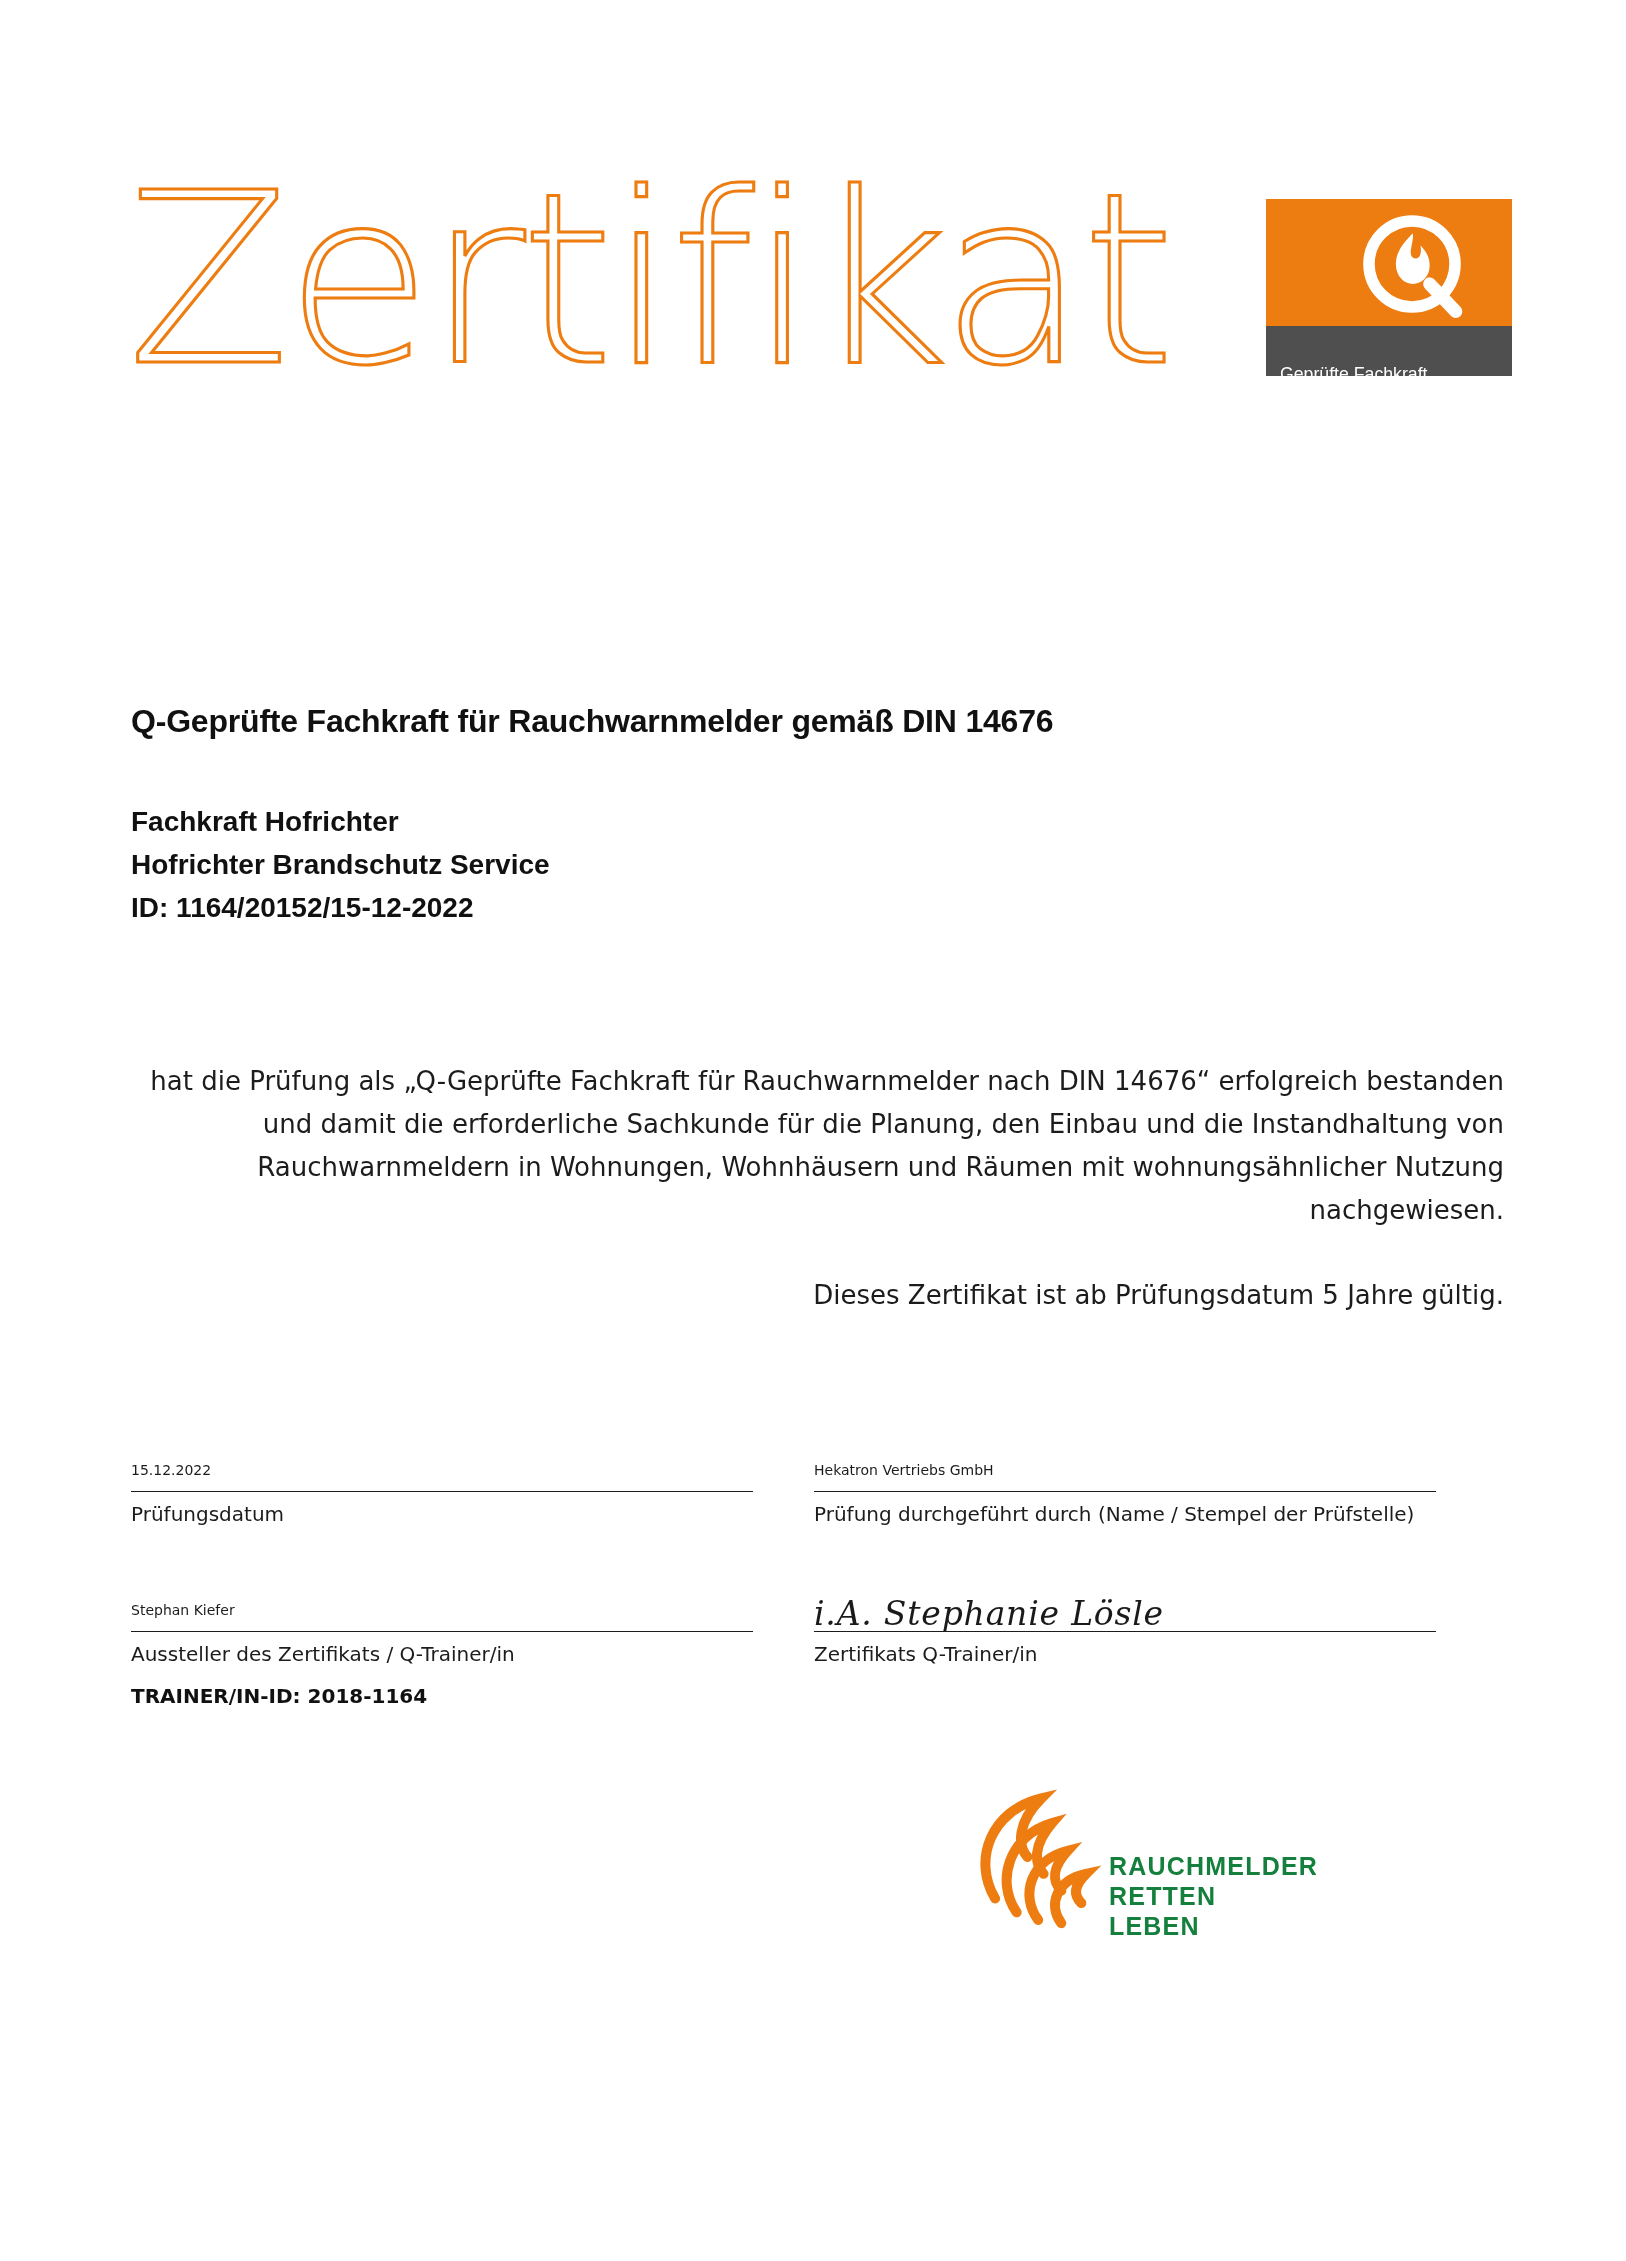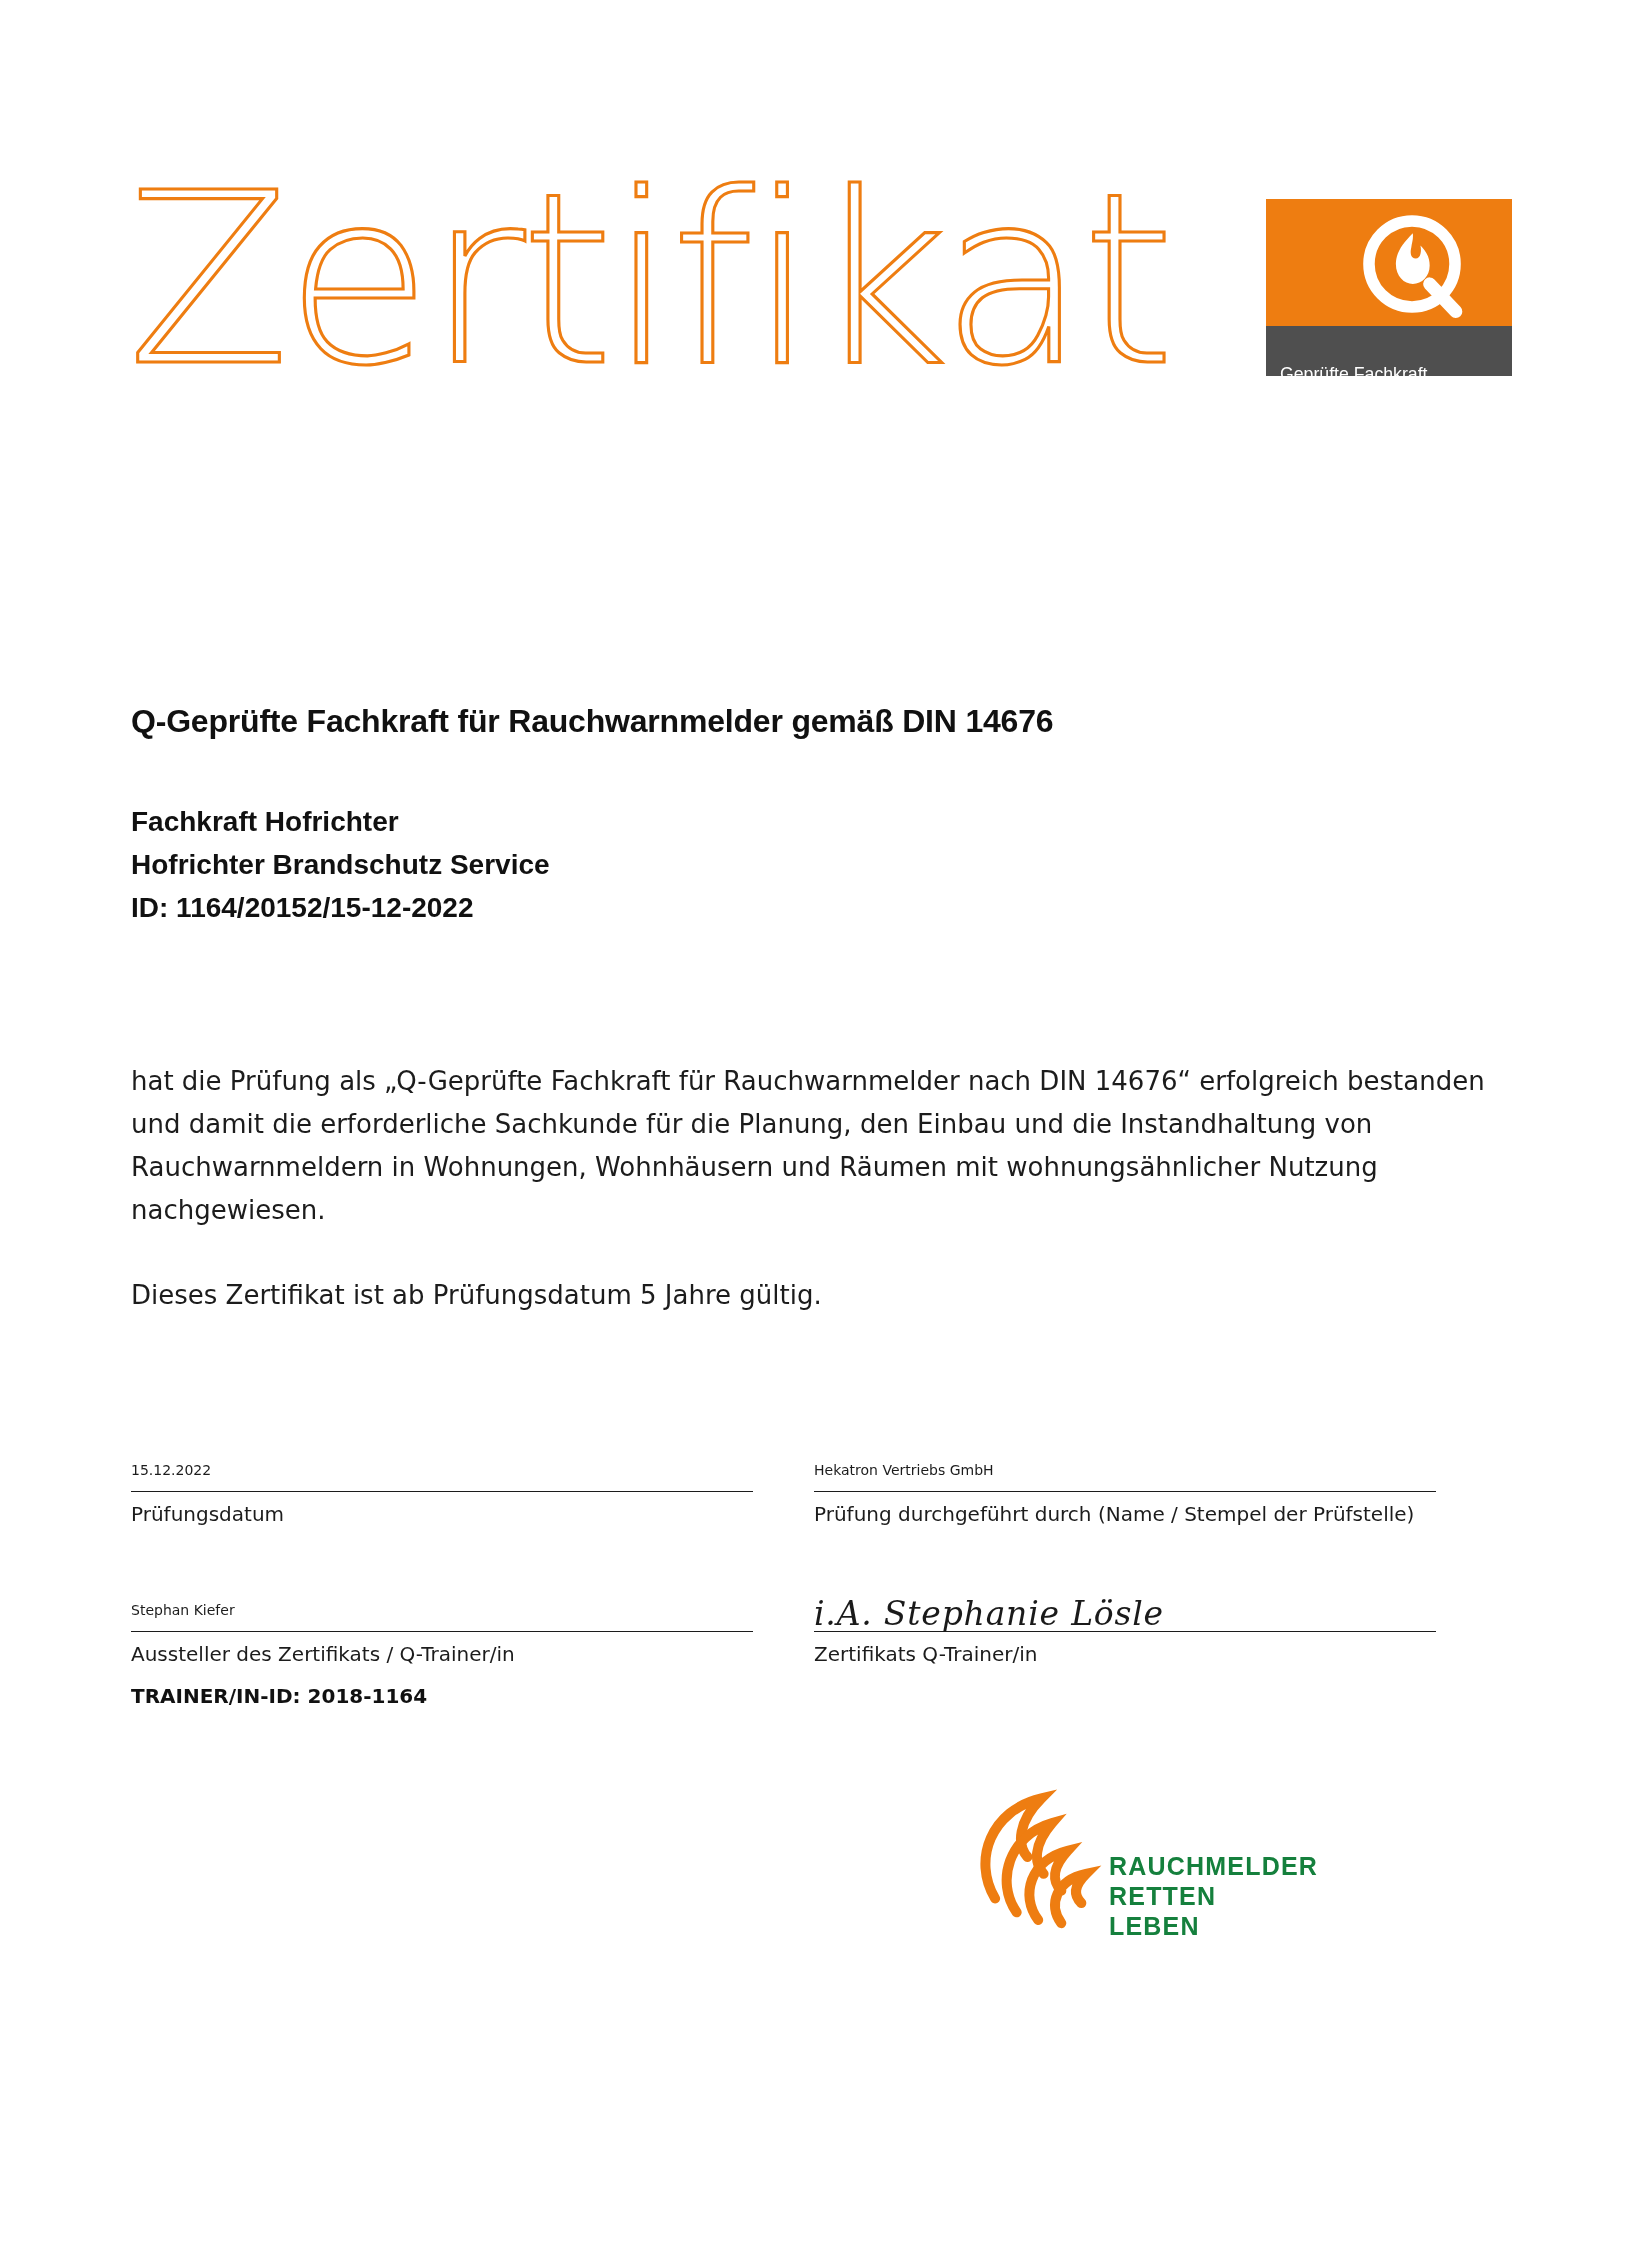--- a/index.html
+++ b/index.html
@@ -119,20 +119,21 @@
     line-height: 43px;
     color: #111;
   }
 
   .paragraph {
     font-family: "DejaVu Sans", sans-serif;
     font-size: 26px;
     line-height: 43px;
     color: #1c1c1c;
     font-weight: 400;
+    text-align: right;
   }
   .p-main {
     margin-top: 131px;
   }
   .p-valid {
     margin-top: 42px;
   }
 
   
   .sigarea {

